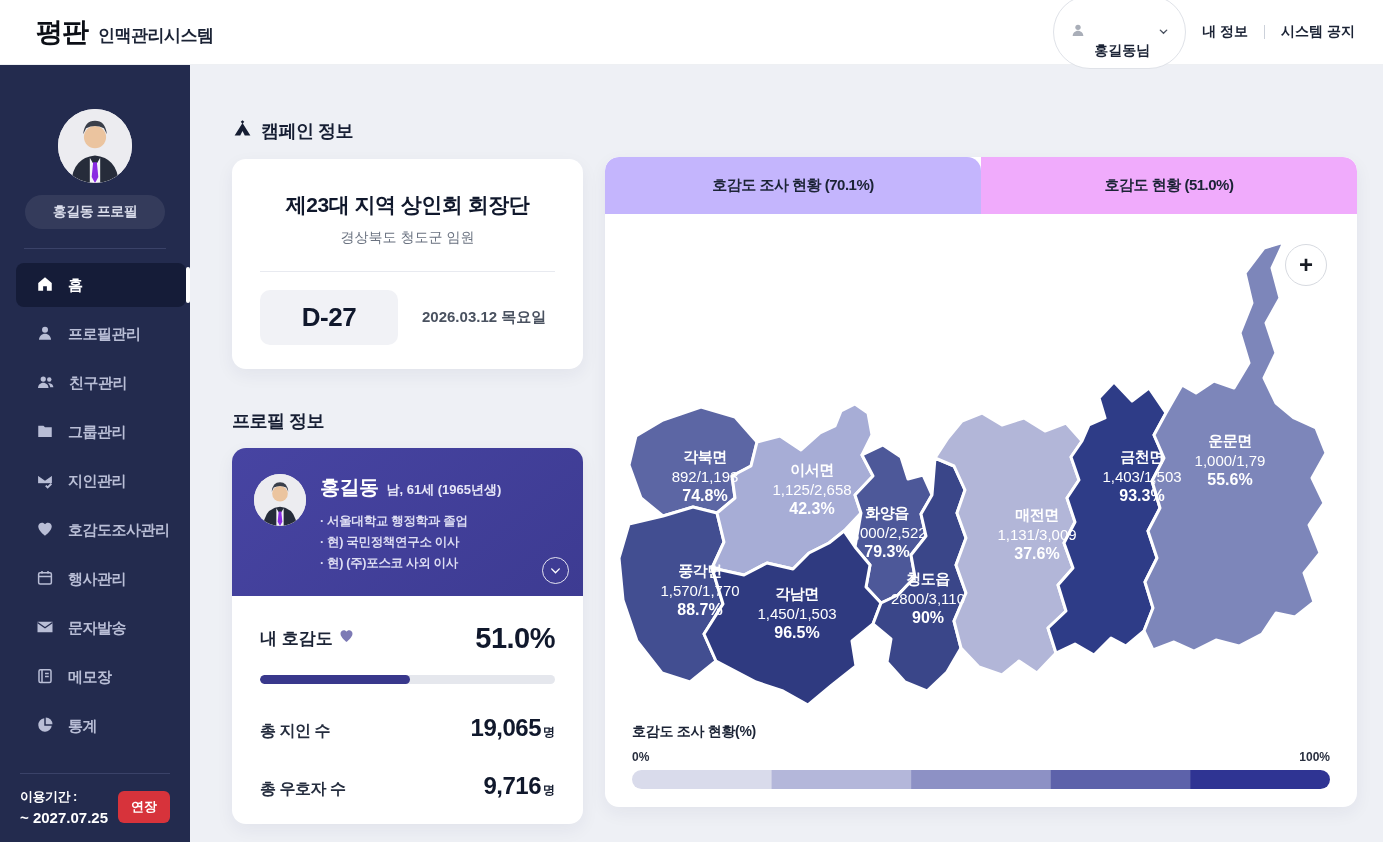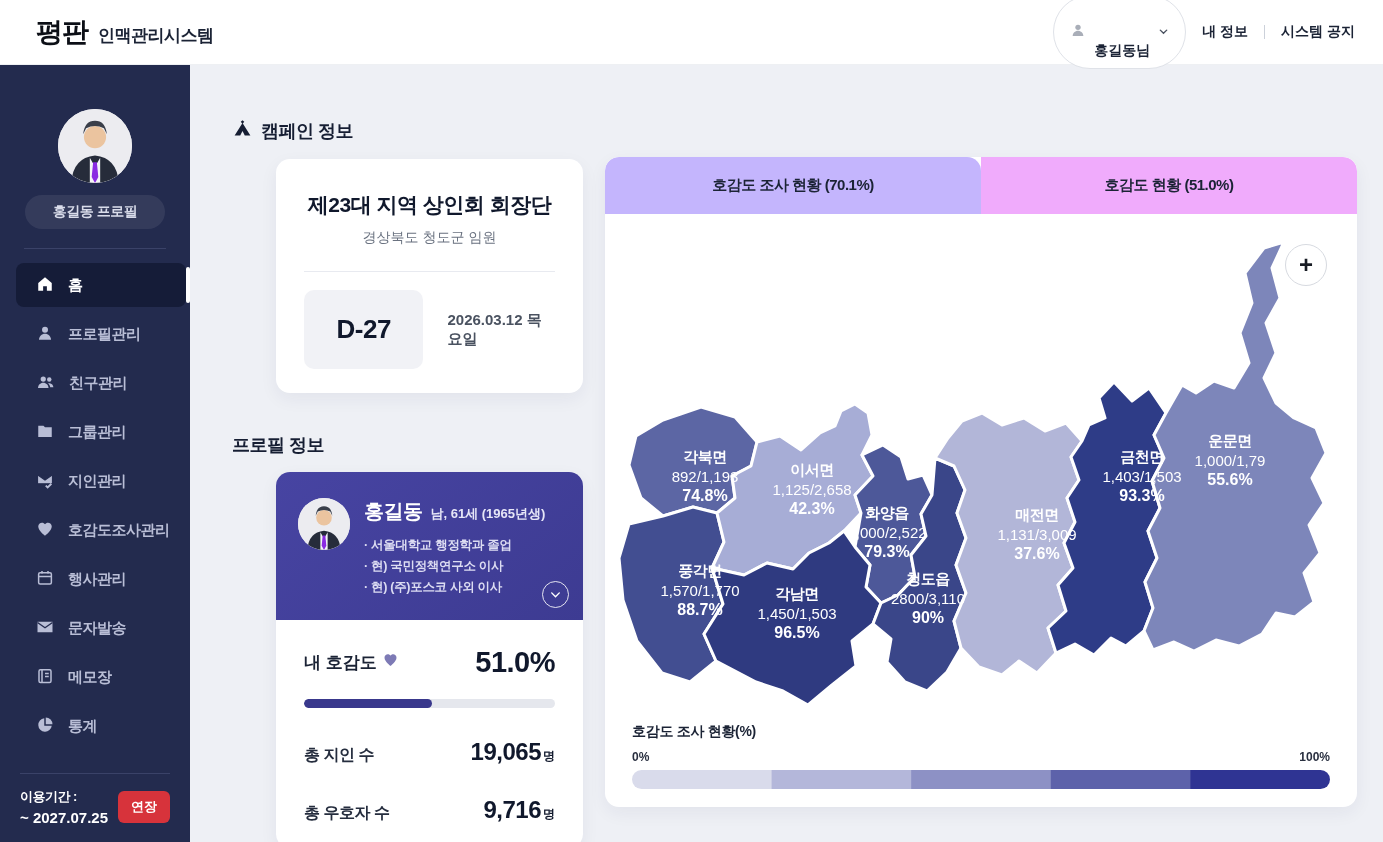--- a/index.html
+++ b/index.html
@@ -46,27 +46,27 @@
   .usage-until { font-size:15px; font-weight:800; color:#ffffff; margin-top:3px; }
   .extend-btn { background:#d7333b; color:#fff; border:none; border-radius:6px;
     font-size:13px; font-weight:800; padding:7px 13px; font-family:inherit; cursor:pointer; }
 
   
   .main { flex:1; padding:53px 26px 0 42px; display:flex; gap:22px; }
   .left-col { width:351px; }
   .section-title { display:flex; align-items:center; gap:8px; font-size:18px; font-weight:800;
     color:#161e33; letter-spacing:-0.5px; margin-bottom:15px; }
 
-  .card { background:#fff; border-radius:14px; box-shadow:0 6px 18px rgba(30,40,90,0.06);margin-left:44px; }
+  .card { background:#fff; border-radius:14px; box-shadow:0 6px 18px rgba(30,40,90,0.06); }
   .campaign-card { padding:32px 28px 24px; margin-bottom:40px; }
   .camp-title { text-align:center; font-size:21px; font-weight:800; color:#10182c; letter-spacing:-0.5px; }
   .camp-sub { text-align:center; font-size:14px; font-weight:500; color:#6a7280; margin-top:10px; }
   .camp-div { height:1px; background:#e8eaf0; margin:24px 0 18px; }
   .camp-row { display:flex; align-items:center; gap:24px; }
-  .dday-badge { background:#f1f2f6; border-radius:10px; padding:24px 0; width:138px; text-align:center;
+  .dday-badge { background:#f1f2f6; border-radius:10px; padding:12px 0; width:138px; text-align:center;
     font-size:26px; font-weight:800; color:#10182c; letter-spacing:-0.5px; }
   .camp-date { font-size:15px; font-weight:600; color:#4a5260; }
 
   .profile-card { overflow:hidden; }
   .pc-head { position:relative; background:linear-gradient(140deg,#4744a2,#3d3b92); padding:26px 22px 22px;
     color:#fff; display:flex; gap:14px; }
   .avatar-sm { width:52px; height:52px; border-radius:50%; overflow:hidden; background:#ececf0; flex:0 0 auto; }
   .pc-name-row { display:flex; align-items:baseline; gap:8px; }
   .pc-name { font-size:20px; font-weight:800; letter-spacing:-0.5px; }
   .pc-meta { font-size:13px; font-weight:700; color:#e6e6f7; }

